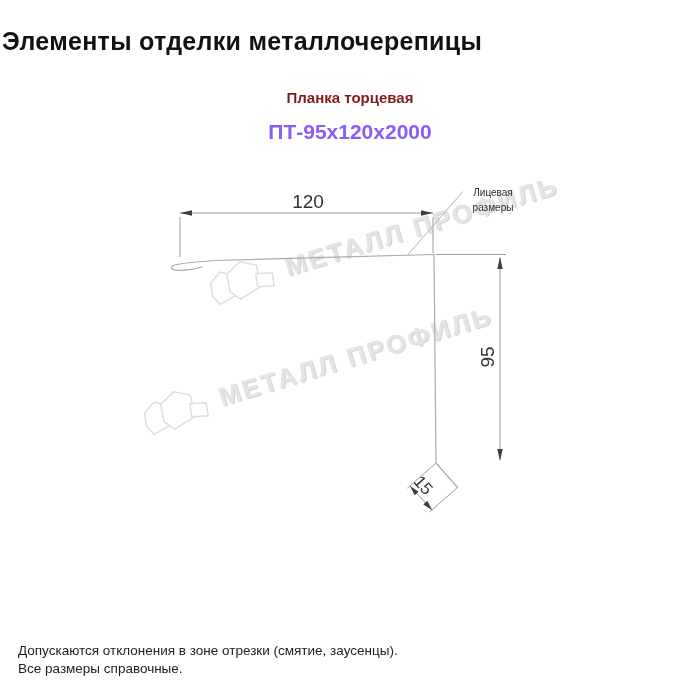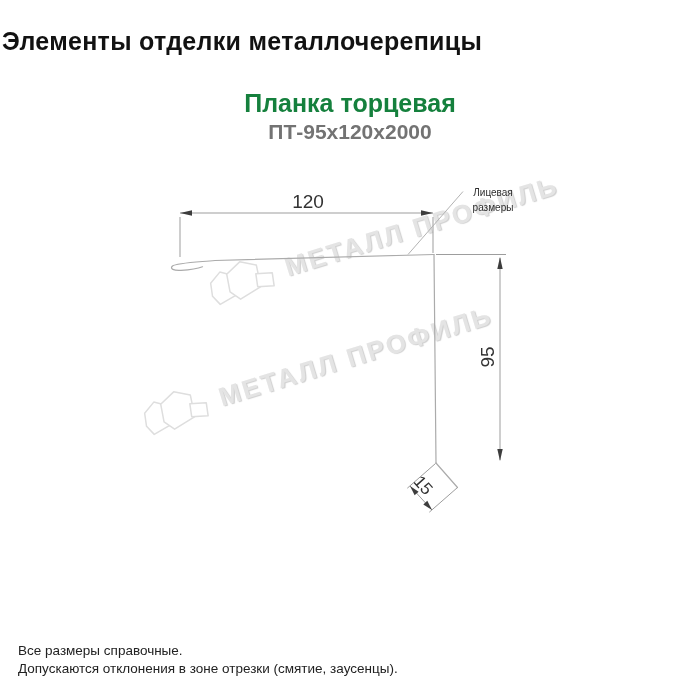--- a/index.html
+++ b/index.html
@@ -9,25 +9,25 @@
   }
   .page { position:absolute; inset:0; }
 
   .title {
     position:absolute; top:25px; left:0; width:100%;
     text-align:left; font-size:25px; font-weight:bold; color:#121212;
     margin:2px; letter-spacing:0.3px;
   }
   .product-name {
     position:absolute; top:89px; left:0; width:100%;
-    text-align:center; font-size:25px; font-weight:bold; color:#15803d;
+    text-align:center; font-size:15px; font-weight:bold; color:#7f1d1d;
   }
   .product-code {
     position:absolute; top:120px; left:0; width:100%;
-    text-align:center; font-size:21px; font-weight:bold; color:#737373;
+    text-align:center; font-size:21px; font-weight:bold; color:#8b5cf6;
   }
 
   
   .watermark {
     position:absolute; display:flex; align-items:center; gap:7px;
     transform-origin:0 50%; pointer-events:none; white-space:nowrap;
   }
   .wm1 { left:206px; top:268px; transform:rotate(-17deg); }
   .wm2 { left:140px; top:398px; transform:rotate(-17deg); }
   .wm-text {
@@ -115,17 +115,17 @@
 
     <path class="leader-line" d="M 463 191.5 L 408 254.5"></path>
   </svg>
 
   <div class="face-label">
     <div>Лицевая</div>
     <div>размеры</div>
   </div>
 
   <div class="notes">
+    <div>Допускаются отклонения в зоне отрезки (смятие, заусенцы).</div>
     <div>Все размеры справочные.</div>
-    <div>Допускаются отклонения в зоне отрезки (смятие, заусенцы).</div>
   </div>
 
 </div>
 
 </body></html>

